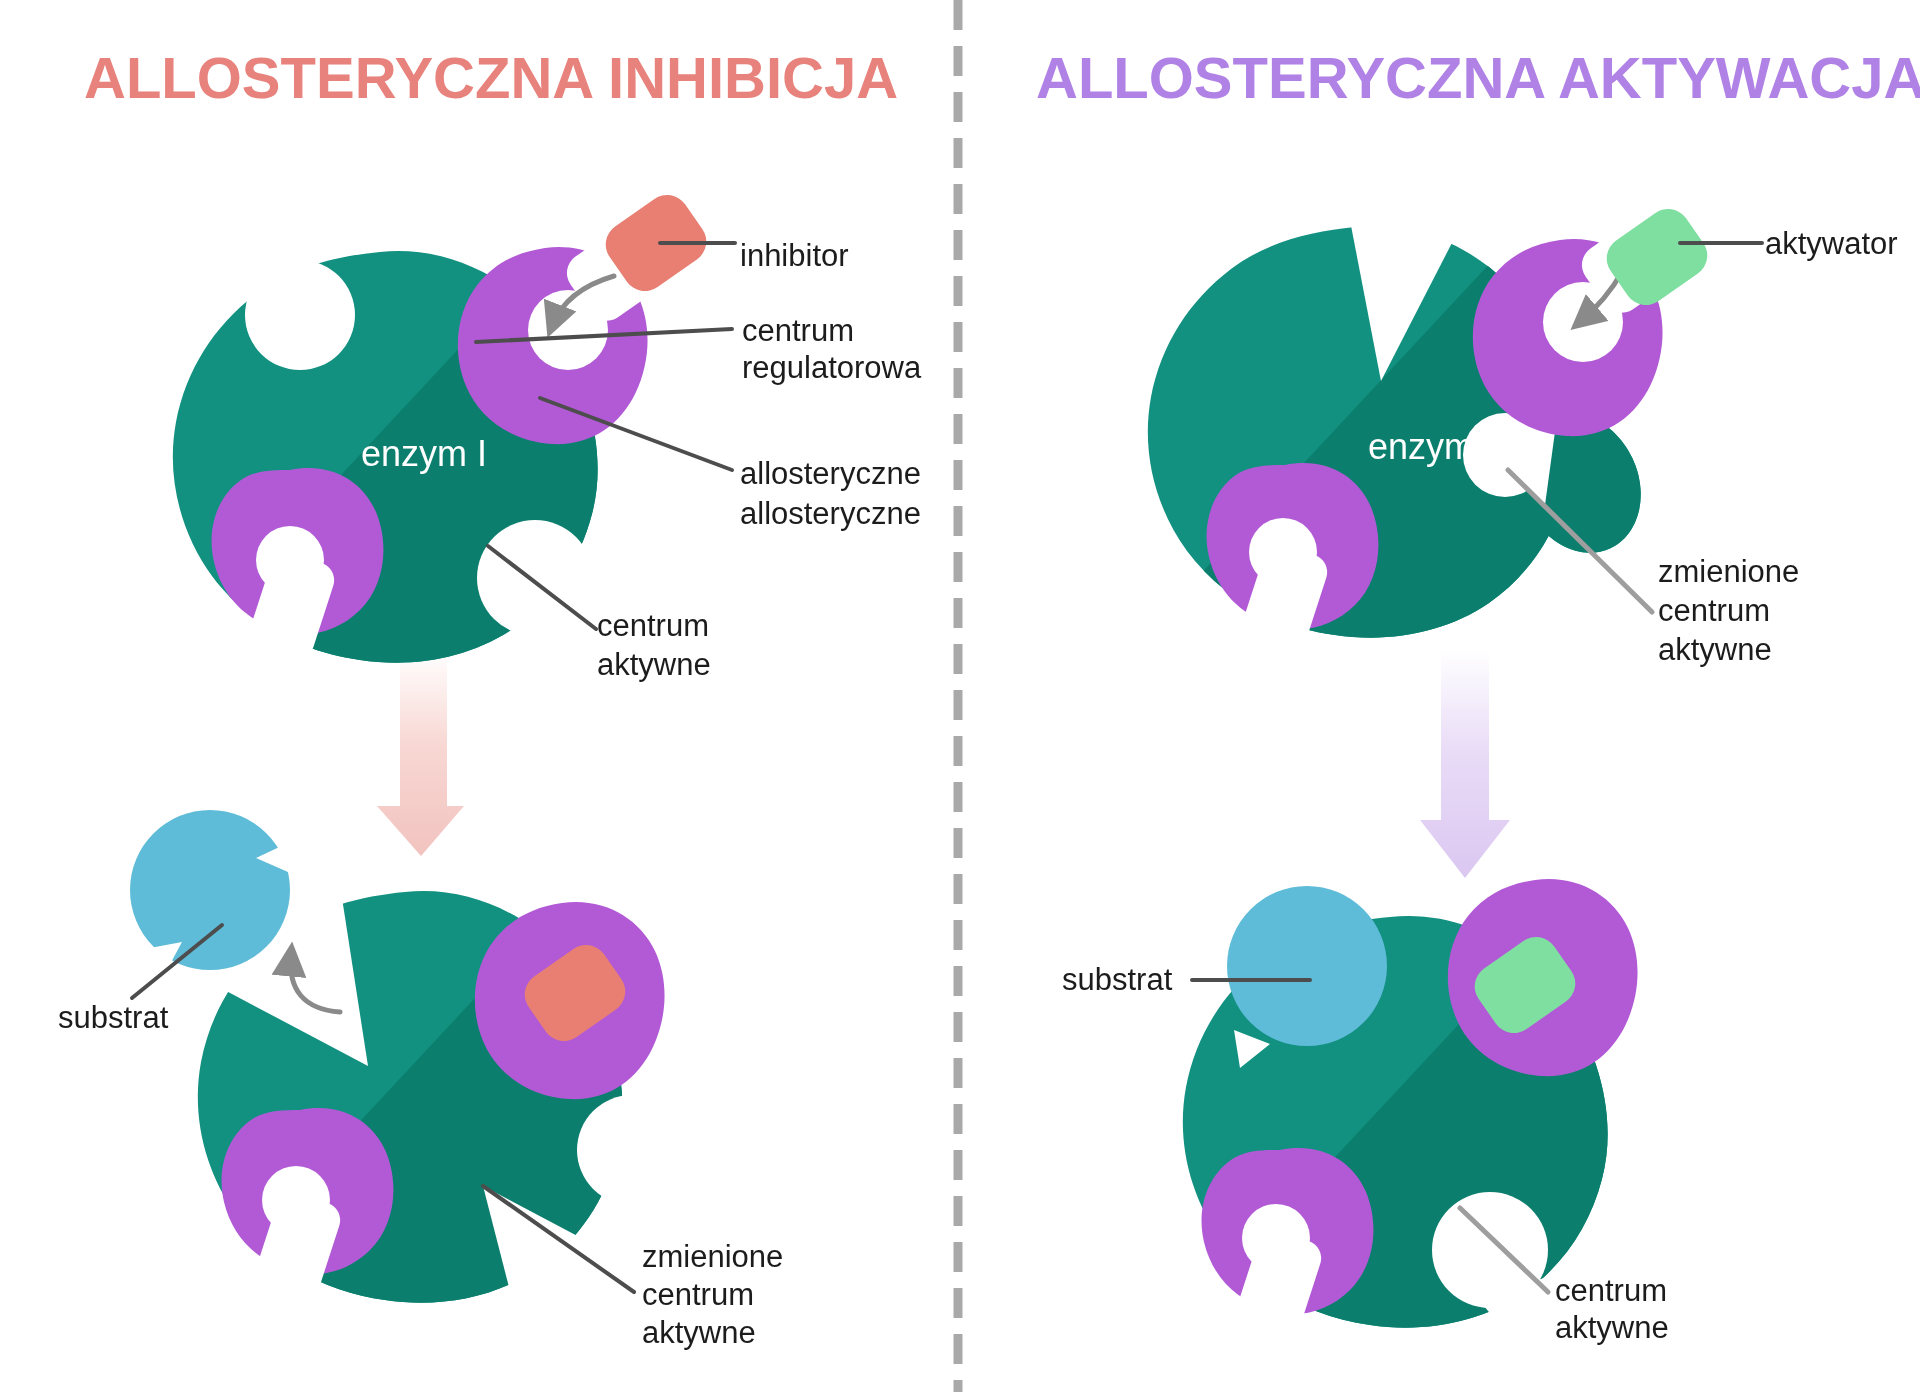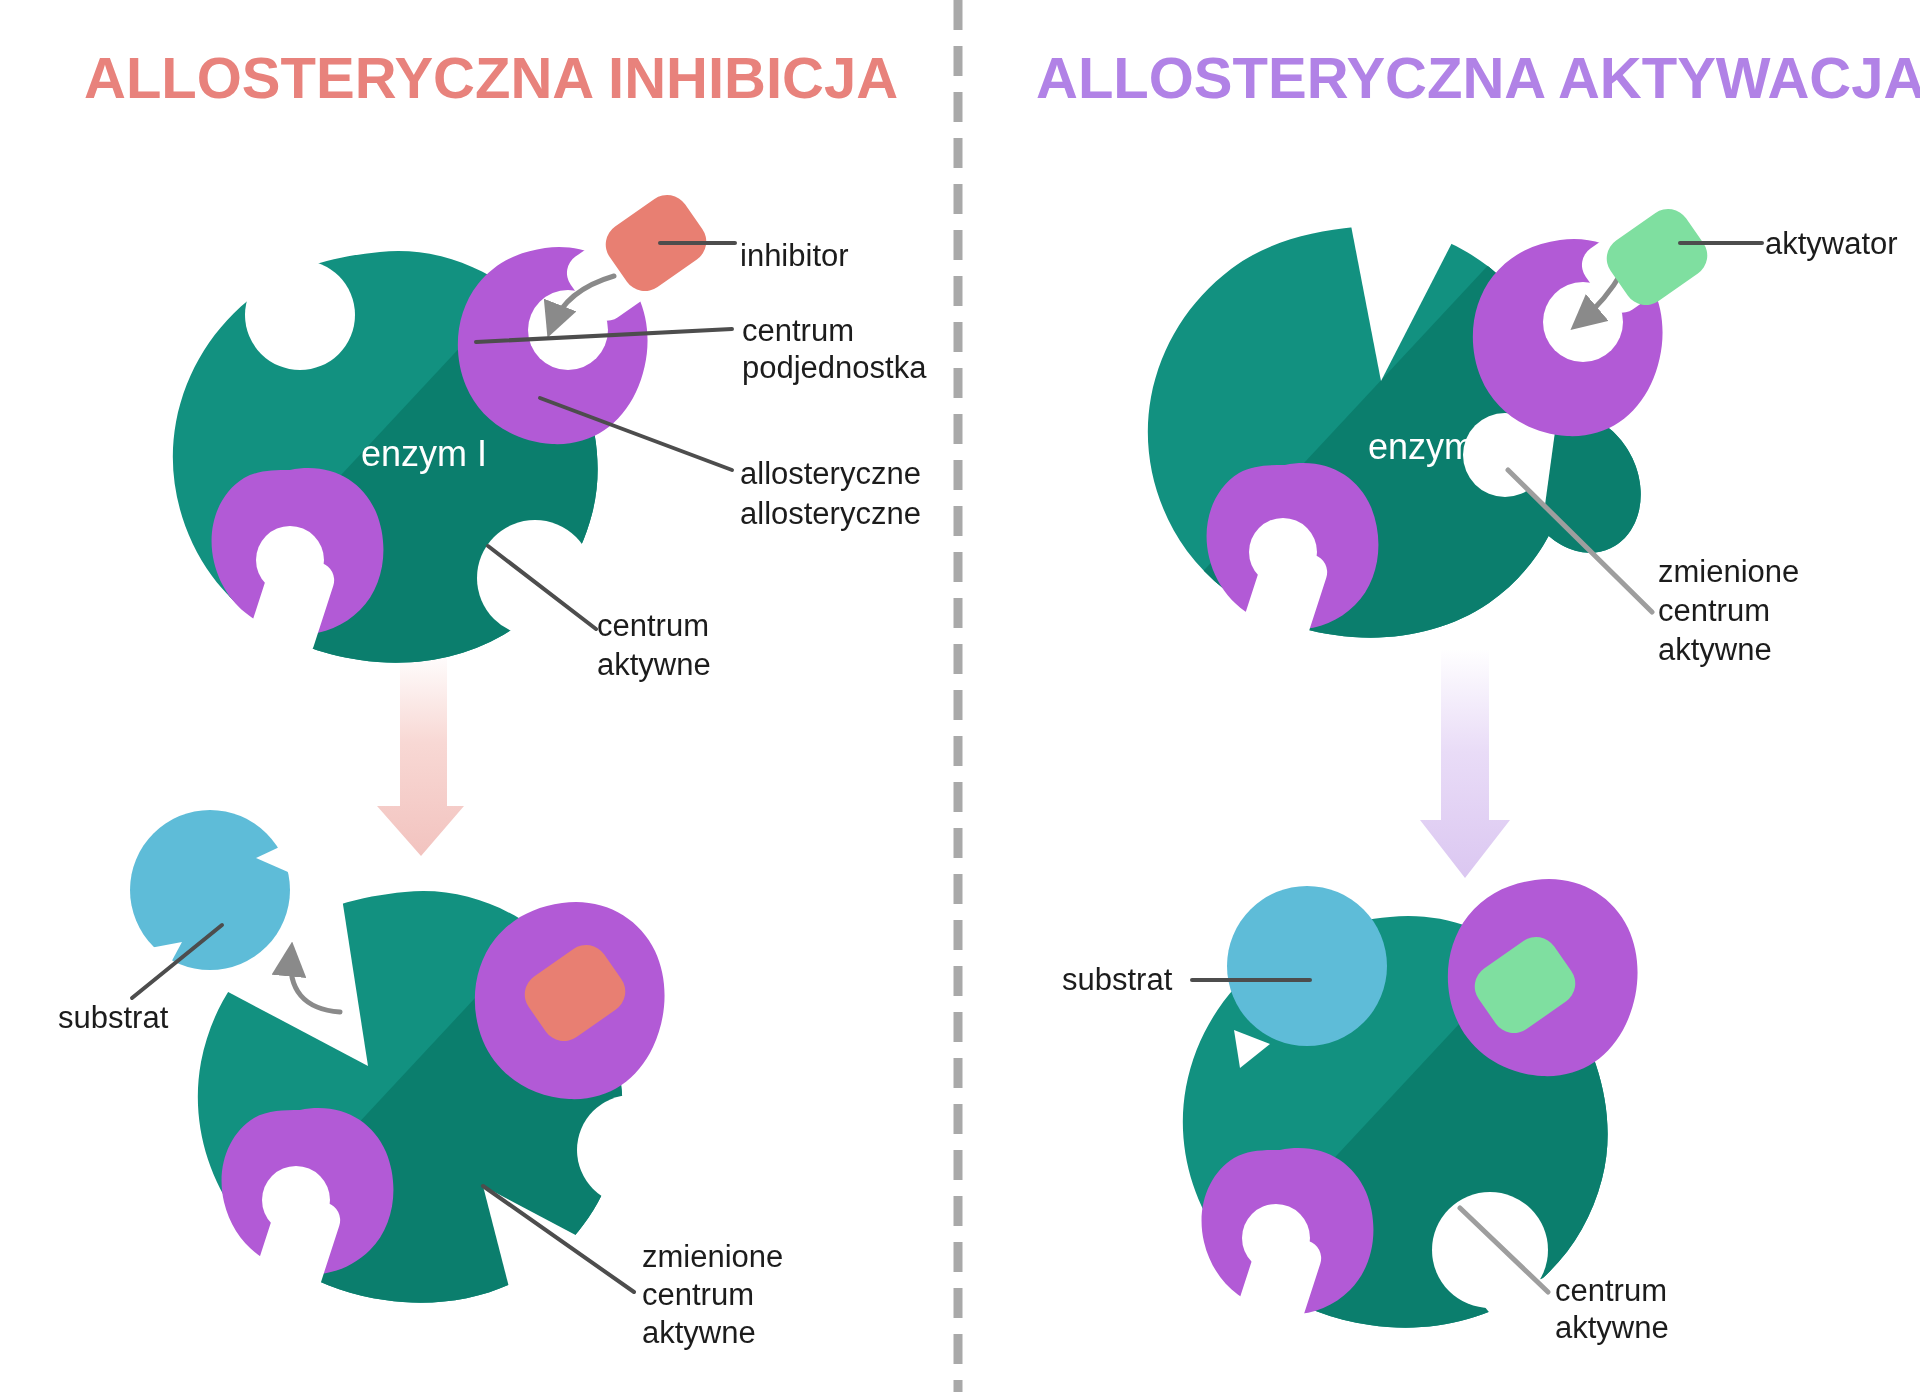--- a/index.html
+++ b/index.html
@@ -143,21 +143,21 @@
 <div class="title title-left">ALLOSTERYCZNA INHIBICJA</div>
 <div class="title title-right">ALLOSTERYCZNA AKTYWACJA</div>
 
 <div class="enzyme-name" style="left:424px;top:433px;">enzym I</div>
 <div class="enzyme-name" style="left:1436px;top:426px;">enzym II</div>
 
 <div class="lbl" style="left:740px;top:226px;margin-top:12px;">inhibitor</div>
 
 <div class="lbl lh37" style="left:742px;top:312px;">
   <span class="ln">centrum</span>
-  <span class="ln">podjednostka</span>
+  <span class="ln">regulatorowa</span>
 </div>
 
 <div class="lbl lh40" style="left:740px;top:454px;">
   <span class="ln">allosteryczne</span>
   <span class="ln">allosteryczne</span>
 </div>
 
 <div class="lbl lh39" style="left:597px;top:606px;">
   <span class="ln">centrum</span>
   <span class="ln">aktywne</span>

